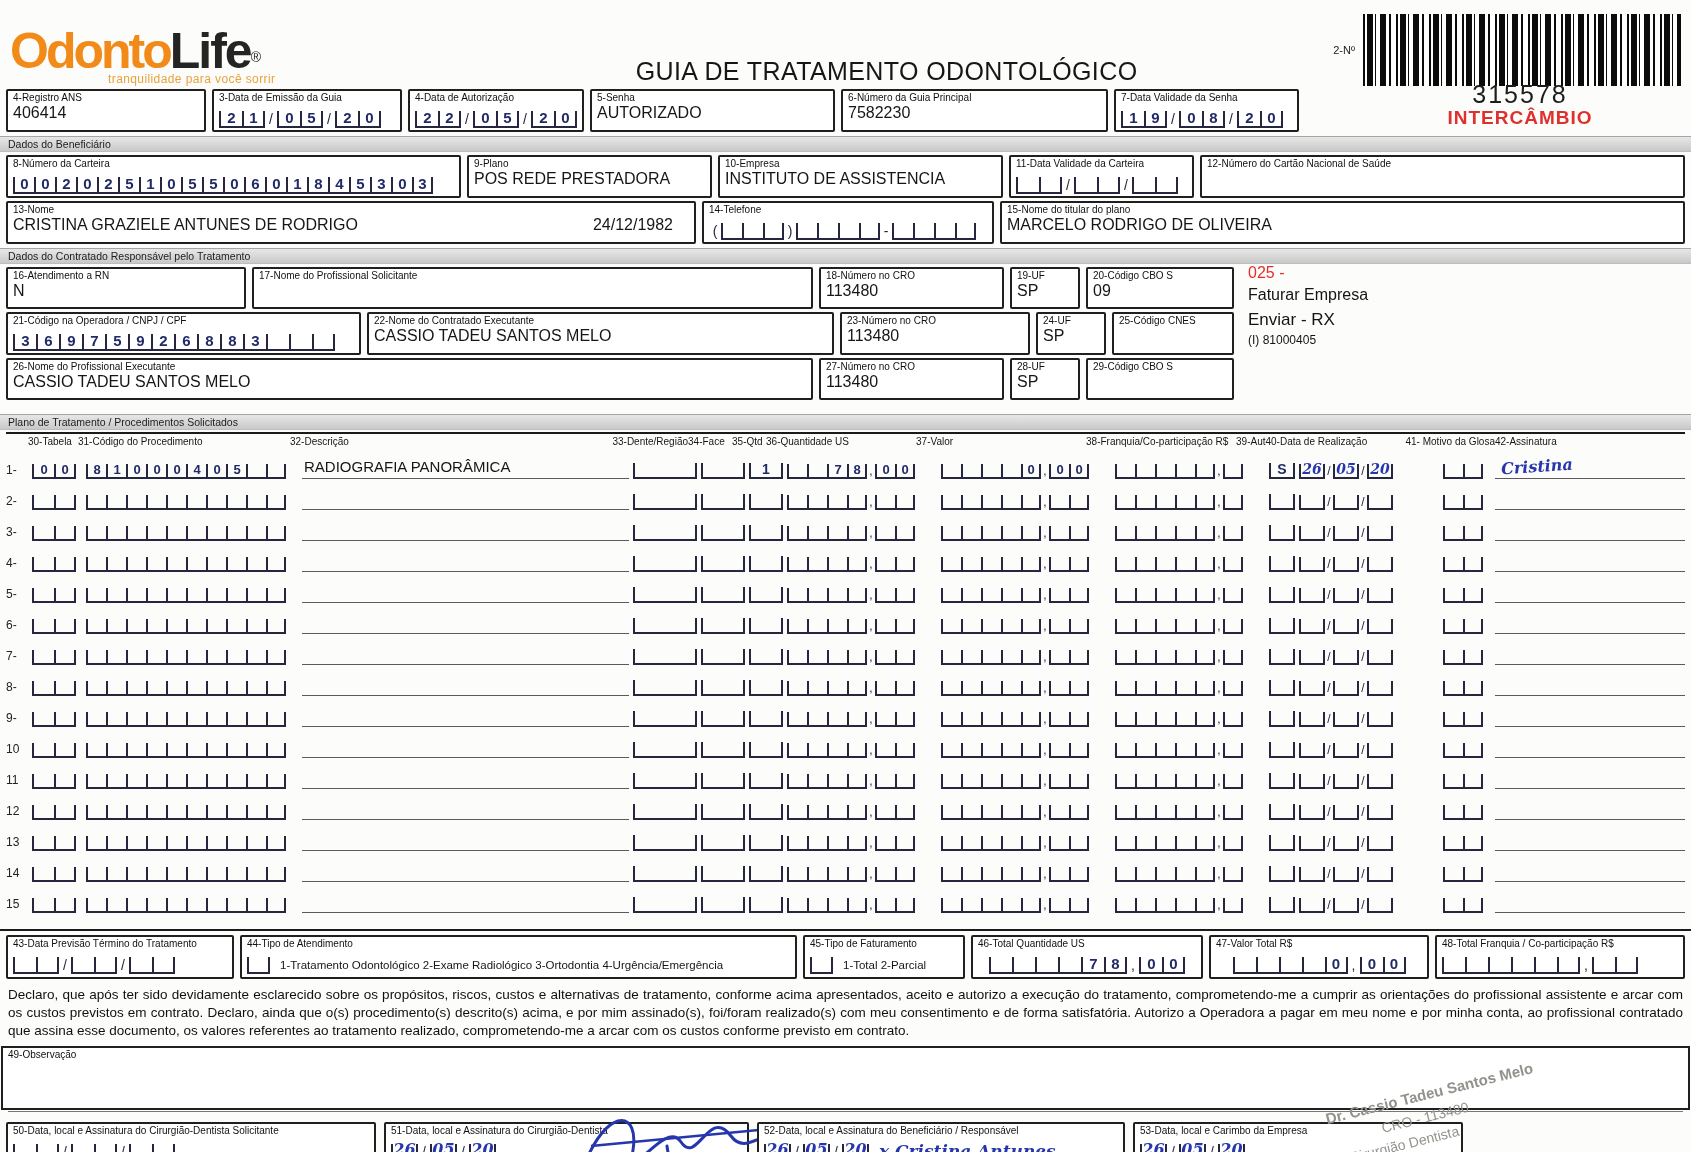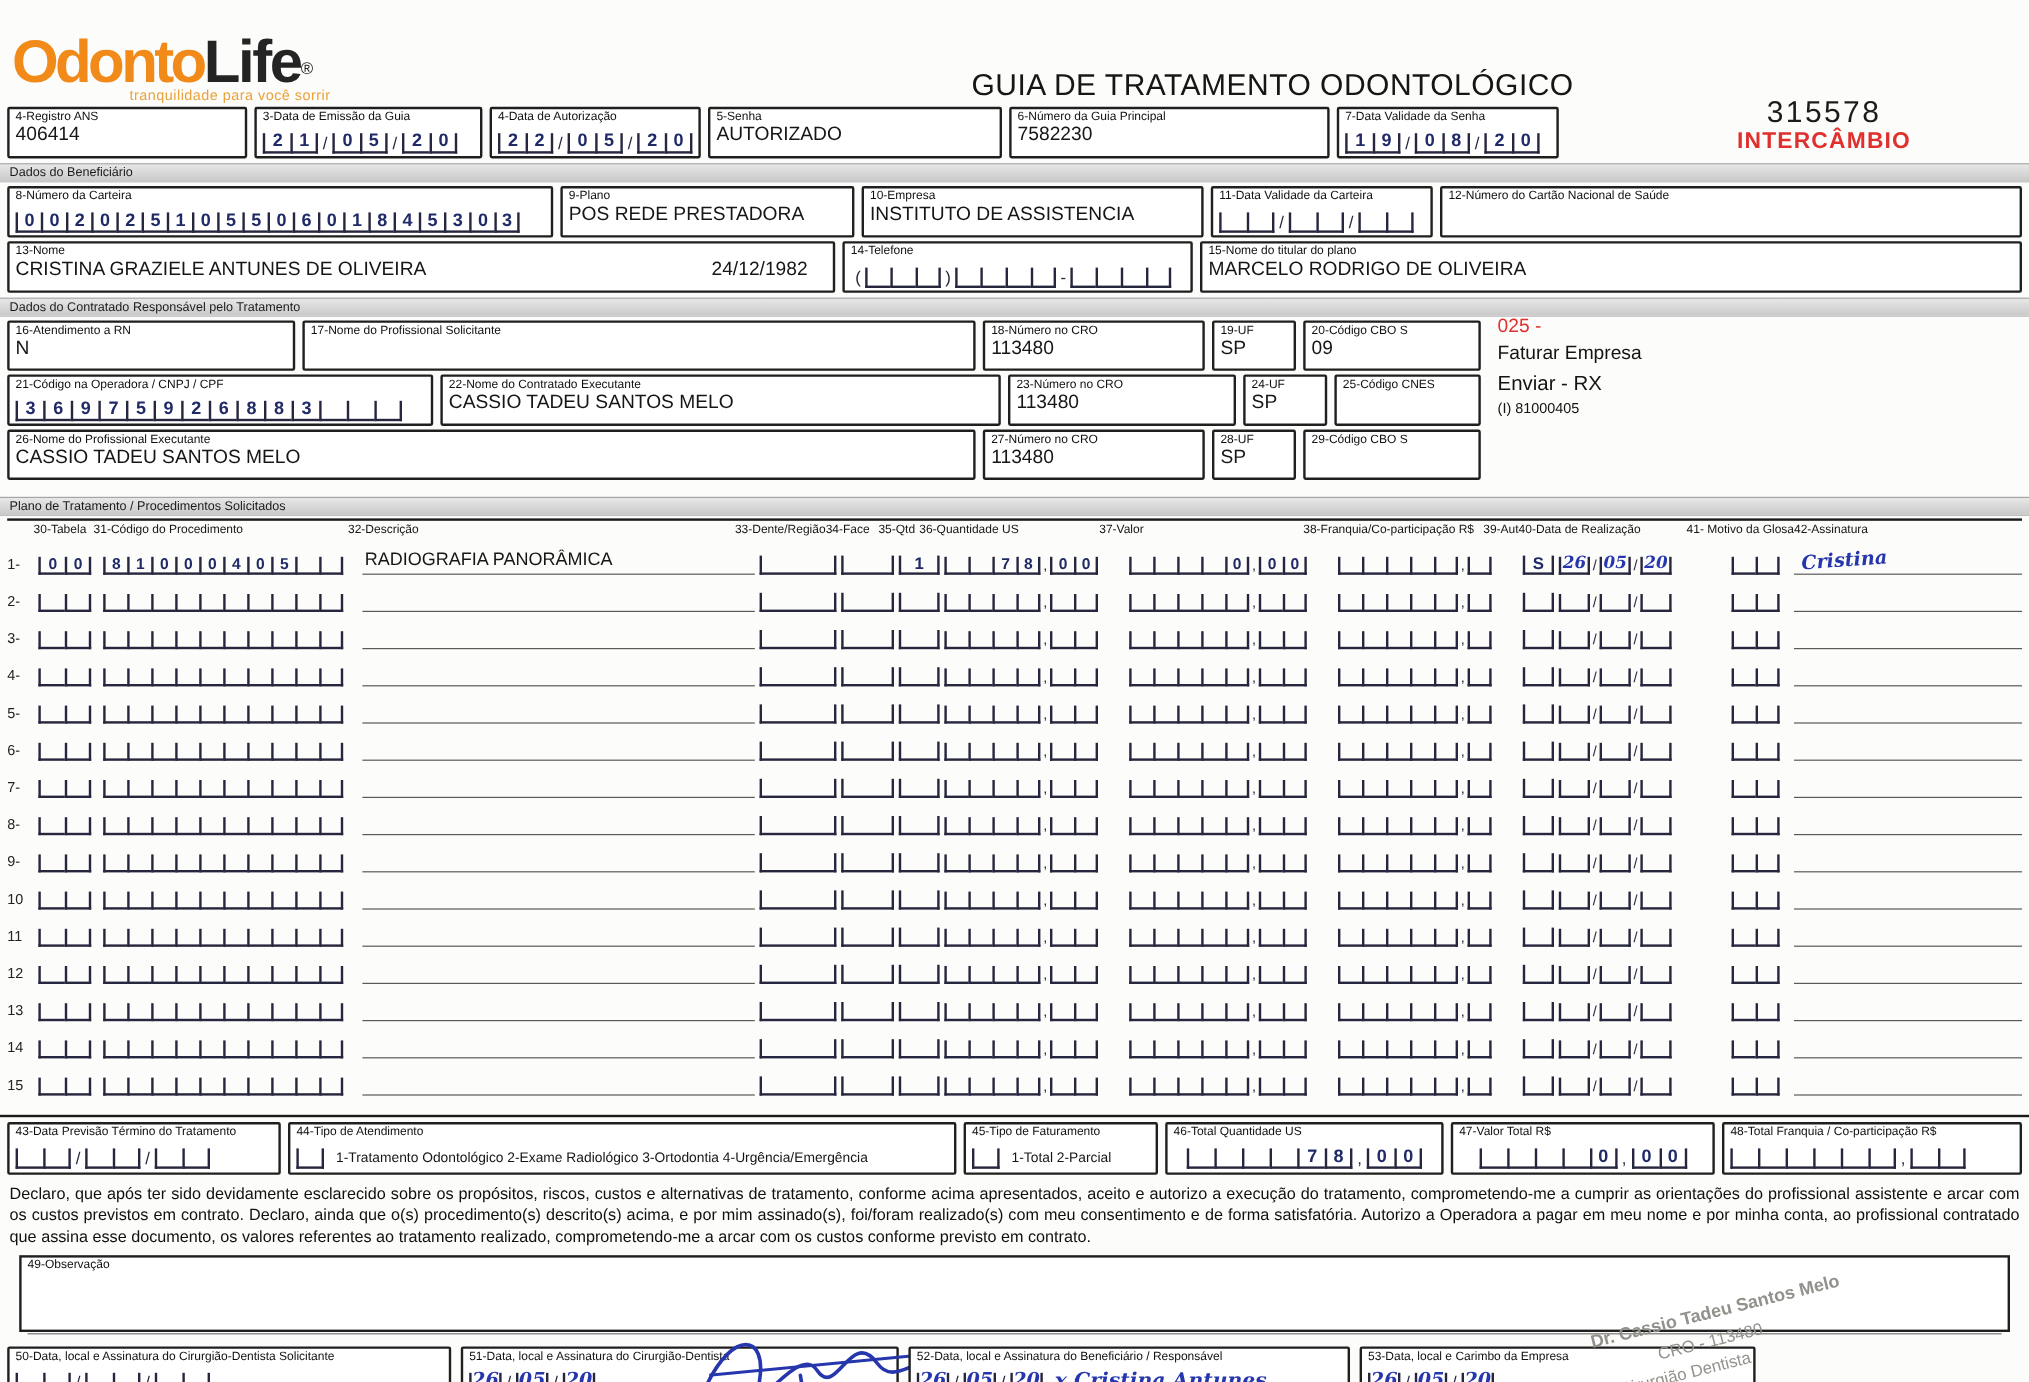--- a/index.html
+++ b/index.html
@@ -59,21 +59,21 @@
 .cw-val{flex:0 0 170px}.cw-fr{flex:0 0 150px}.cw-aut{flex:0 0 26px}.cw-data{flex:0 0 140px}
 .cw-gl{flex:0 0 48px}.cw-sig{flex:0 0 190px}
 .bracket.cw-dente{margin-right:0}.phead span{overflow:visible}
 
 .trow{display:flex;gap:6px;padding:0 6px;margin-top:16px;border-top:2px solid #1a1a1a;padding-top:4px}
 .trow .fbox{min-height:44px}
 .opts{font-size:11.5px;margin-top:7px;white-space:nowrap}
 .optline{display:flex;gap:10px;align-items:center}
 
 .decl{font-size:13.5px;line-height:1.33;text-align:justify;padding:7px 8px 2px;color:#101010}
-.obs{margin:4px 16px 0;border:2px solid #1f1f1f;height:64px;padding:1px 5px;background:#fff}
+.obs{margin:4px 1px 0;border:2px solid #1f1f1f;height:64px;padding:1px 5px;background:#fff}
 .obs .writeline{border-bottom:1px solid #777;height:52px}
 
 .sigrow{display:flex;gap:8px;padding:0 6px;margin-top:12px}
 .sigrow .fbox{min-height:48px}
 .sigline{display:flex;align-items:flex-end;gap:10px}
 .scribble{position:absolute;left:195px;top:-22px;overflow:visible;pointer-events:none}
 .stamp{position:absolute;right:150px;bottom:6px;transform:rotate(-14deg);color:#92928d;line-height:1.5}
 .stamp .s1{font-size:15px;font-weight:bold;white-space:nowrap}
 .stamp .s2{font-size:14px;margin-left:52px;white-space:nowrap}
 .stamp .s3{font-size:14px;margin-left:14px;white-space:nowrap}
@@ -82,20 +82,24 @@
 <body>
 
 <div class="page">
 
   <header class="hdr">
     <div class="logo">
       <div><span class="lg-o">Odonto</span><span class="lg-b">Life</span><span class="lg-r">®</span></div>
       <div class="tagline">tranquilidade para você sorrir</div>
     </div>
     <div class="title">GUIA DE TRATAMENTO ODONTOLÓGICO</div>
+    <div class="bc-wrap">
+      <span class="bc-lbl">2-Nº</span>
+      <div class="barcode"></div>
+    </div>
   </header>
   <div class="bc-num-block">
     <div class="bc-num">315578</div>
     <div class="bc-int">INTERCÂMBIO</div>
   </div>
 
   <div class="row" style="width:1305px">
     <div class="fbox" style="flex:0 0 200px">
       <div class="lbl">4-Registro ANS</div>
       <div class="val">406414</div>
@@ -200,21 +204,21 @@
     </div>
     <div class="fbox" style="flex:1">
       <div class="lbl">12-Número do Cartão Nacional de Saúde</div>
       <div class="val"></div>
     </div>
   </div>
 
   <div class="row">
     <div class="fbox" style="flex:0 0 690px">
       <div class="lbl">13-Nome</div>
-      <div class="val"><span>CRISTINA GRAZIELE ANTUNES DE OLIVEIRA</span><span class="extra">24/12/1982</span></div>
+      <div class="val"><span>CRISTINA GRAZIELE ANTUNES DE RODRIGO</span><span class="extra">24/12/1982</span></div>
     </div>
     <div class="fbox" style="flex:0 0 292px">
       <div class="lbl">14-Telefone</div>
       <div class="comb dense">
           <span class="sep">(</span>
           <span class="c"></span>
           <span class="c"></span>
           <span class="c gend"></span>
           <span class="sep">)</span>
           <span class="c"></span>

